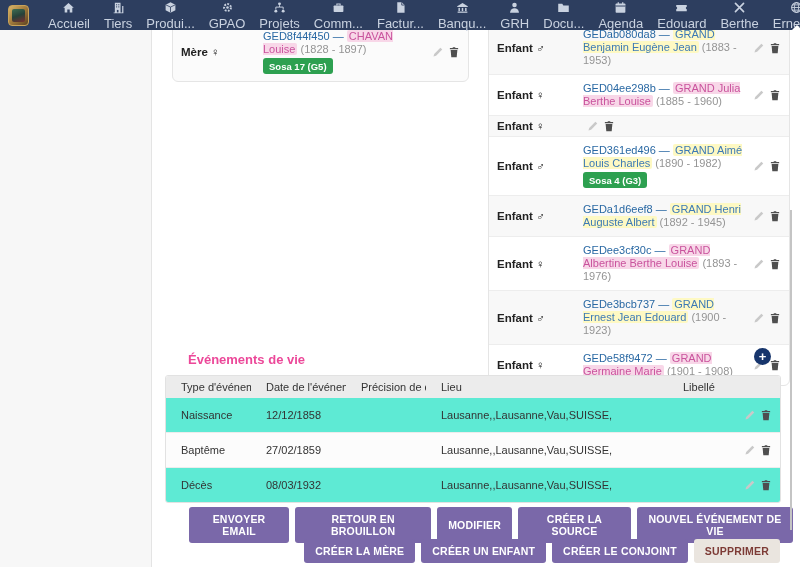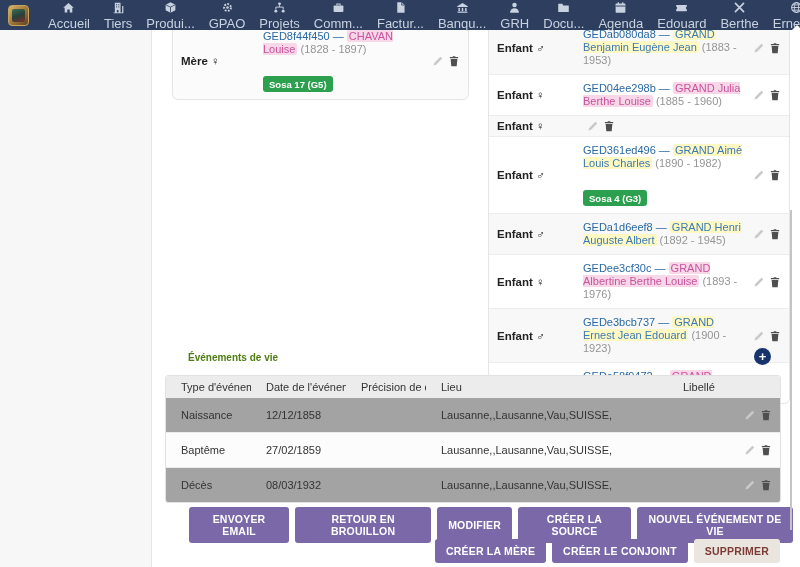--- a/index.html
+++ b/index.html
@@ -49,33 +49,33 @@
   .person-role { width:84px; flex:none; font-weight:bold; font-size:11.5px; color:#222; }
   .mother-card .person-role { width:80px; }
   .person-info { flex:1; line-height:13px; padding:3px 2px; }
   .person-id { color:#2968a3; text-decoration:none; cursor:pointer; }
   .sep { color:#2968a3; }
   .person-name { padding:0 2px; border-radius:2px; }
   .person-name.male { background:#fef9c3; color:#3d7ab5; }
   .person-name.female { background:#f8d7e8; color:#c9539d; }
   .person-dates { color:#949494; }
   .sosa { display:inline-block; background:#2da050; color:#fff; font-weight:bold; font-size:9.5px;
-    padding:1.5px 6px; border-radius:3px; margin-top:20px; }
+    padding:1.5px 6px; border-radius:3px; margin-top:2px; }
   .row-actions { width:34px; flex:none; display:flex; gap:4px; justify-content:flex-end; align-items:center; }
   .icon-pencil svg { width:12px; height:12px; fill:#c9c9c9; display:block; cursor:pointer; }
   .icon-trash svg { width:12px; height:12px; fill:#4f4f4f; display:block; cursor:pointer; }
 
   
-  .events-title { position:absolute; left:35px; top:322px; font-size:10px; color:#4d7c0f; }
+  .events-title { position:absolute; left:35px; top:322px; font-size:13px; color:#ec4899; }
   .add-event { position:absolute; left:601px; top:318px; width:17px; height:17px; border-radius:50%;
     background:#17356c; color:#fff; border:none; font-size:13px; font-weight:bold; line-height:15px;
     text-align:center; cursor:pointer; padding:0; }
   .events-table { position:absolute; left:12px; top:345px; width:616px; border:1px solid #e2e2e2;
     border-radius:3px; overflow:hidden; font-size:11px; color:#333; }
-  .ev-row { display:flex; align-items:center; height:35px; border-top:1px solid #ececec; background:#a3a3a3; }
+  .ev-row { display:flex; align-items:center; height:35px; border-top:1px solid #ececec; background:#5eead4; }
   .ev-row.alt { background:#fcfcfc; }
   .ev-head { display:flex; align-items:center; height:21px; background:#ececec; color:#333; border-top:none; }
   .c { padding-left:15px; white-space:nowrap; overflow:hidden; }
   .c.type { width:85px; } .c.date { width:95px; } .c.precision { width:80px; }
   .c.lieu { flex:1; } .c.libelle { width:70px; }
   .c.act { width:42px; display:flex; gap:4px; justify-content:flex-end; padding-right:8px; padding-left:0; }
 
   
   .actions { position:absolute; display:flex; gap:6px; justify-content:flex-end; }
   #actions-row1 { top:477px; right:7px; left:0;margin-left:36px; }
@@ -552,20 +552,21 @@
 
   <button class="btn">CRÉER LA SOURCE</button>
 
   <button class="btn">NOUVEL ÉVÉNEMENT DE VIE</button>
 </div>
   <div class="actions" id="actions-row2">
 
 
   <button class="btn">CRÉER LA MÈRE</button>
 
+  <button class="btn">CRÉER UN ENFANT</button>
 
   <button class="btn">CRÉER LE CONJOINT</button>
 <button class="btn btn-delete">SUPPRIMER</button>
   </div>
 
 </main>
 
 <div class="scroll-thumb"></div>
 
 </body></html>

